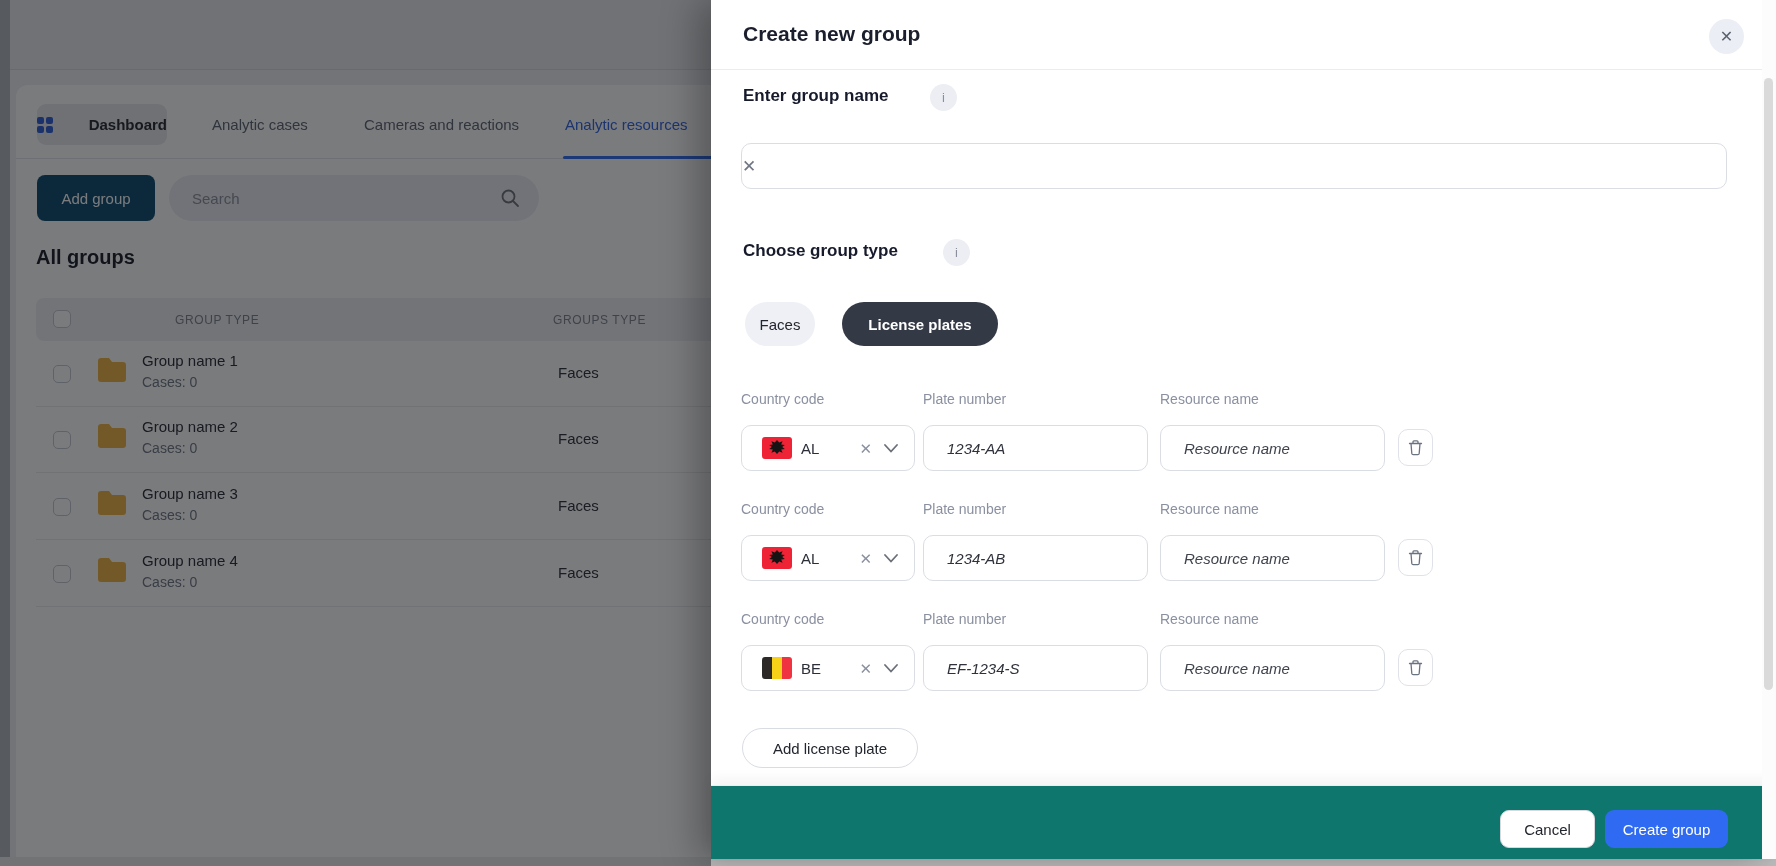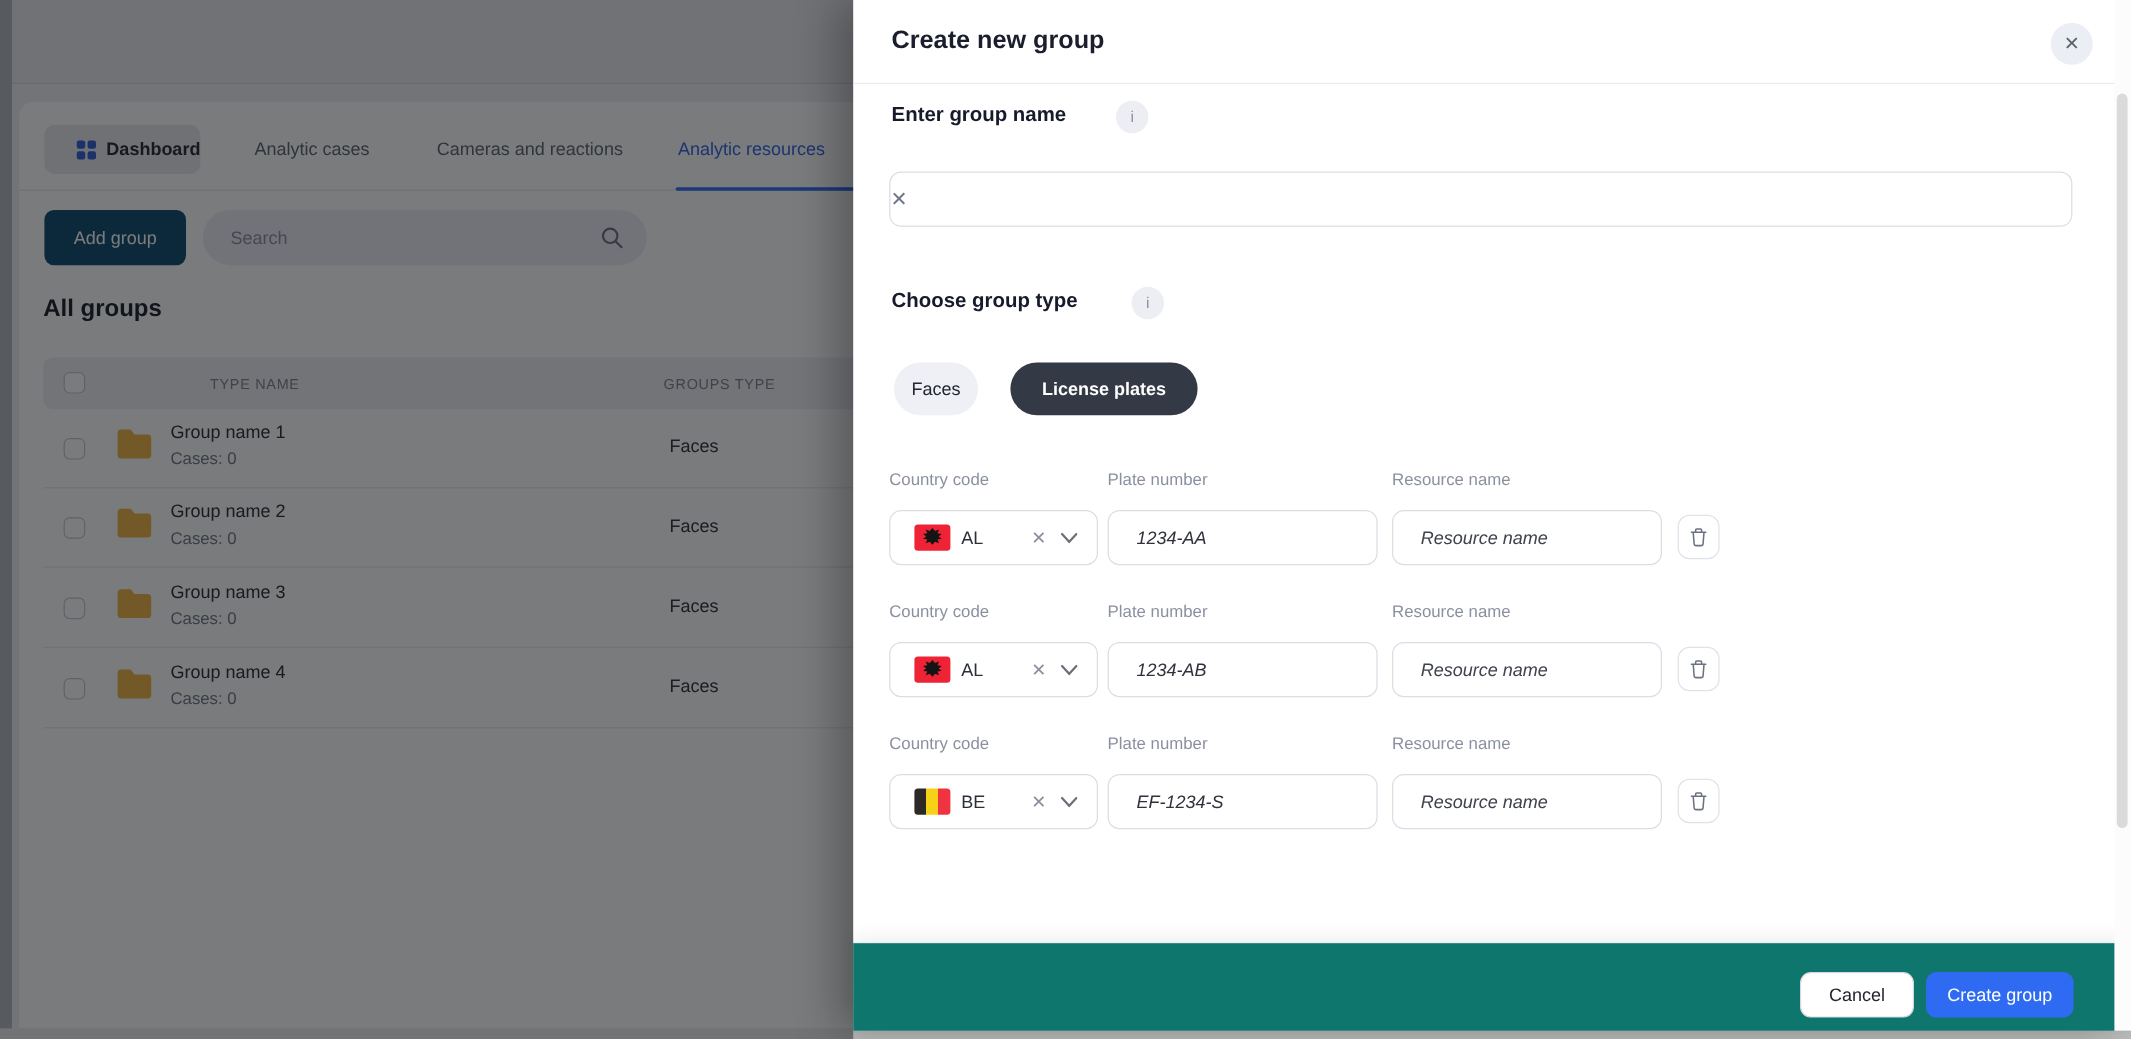--- a/index.html
+++ b/index.html
@@ -12,21 +12,21 @@
   .side-sliver { position:absolute; left:0; top:0; width:10px; height:866px; background:#b2b5bb; }
   .topbar { position:absolute; left:10px; top:0; width:1766px; height:70px; background:#e9eaee; border-bottom:1px solid #d8dade; }
   .cam-item { position:absolute; left:668px; top:14px; width:140px; text-align:center; }
   .cam-icon { position:relative; display:inline-block; width:34px; height:16px; }
   .cam-body { position:absolute; left:0; top:2px; width:20px; height:13px; background:#3c4250; border-radius:4px; }
   .cam-lens { position:absolute; left:23px; top:3px; width:11px; height:11px; background:#3c4250; border-radius:50%; }
   .cam-label { margin-top:3px; font-size:13px; color:#3c4250; }
 
   .card { position:absolute; left:16px; top:85px; width:1760px; height:772px; background:#ffffff; border-radius:12px 0 0 0; }
 
-  .tab-pill { position:absolute; left:37px; top:104px; width:130px; height:41px; background:#e7e8ed; border-radius:9px; display:flex; align-items:center; justify-content:flex-end; gap:9px; }
+  .tab-pill { position:absolute; left:37px; top:104px; width:130px; height:41px; background:#e7e8ed; border-radius:9px; display:flex; align-items:center; justify-content:space-between; gap:9px; }
   .tab-pill .lbl { font-size:15px; font-weight:700; color:#23262e; }
   .grid-icon { width:16px; height:16px; display:grid; grid-template-columns:7px 7px; grid-template-rows:7px 7px; gap:2px; }
   .grid-icon i { background:#2e5bd6; border-radius:2px; }
   .tab { position:absolute; top:116px; font-size:15px; color:#5c6270; white-space:nowrap; }
   .tab.t2 { left:212px; } .tab.t3 { left:364px; }
   .tab.t4 { left:565px; color:#2f62e0; font-weight:400; }
   .tabs-divider { position:absolute; left:16px; top:158px; width:1760px; height:1px; background:#e4e5ea; }
   .tab-underline { position:absolute; left:563px; top:156px; width:155px; height:3px; background:#2e6bf2; border-radius:2px; }
 
   .add-group-btn { position:absolute; left:37px; top:175px; width:118px; height:46px; background:#0c4a6e; color:#fff; font-size:15px; border:none; border-radius:8px; display:flex; align-items:center; justify-content:center; }
@@ -138,21 +138,21 @@
       <svg class="mag-icon" viewBox="0 0 20 20">
         <circle cx="8.5" cy="8.5" r="6" fill="none" stroke="#6b7078" stroke-width="1.8"></circle>
         <line x1="13" y1="13" x2="18" y2="18" stroke="#6b7078" stroke-width="1.8" stroke-linecap="round"></line>
       </svg>
     </div>
 
     <div class="all-groups">All groups</div>
 
     <div class="thead">
       <div class="chk"></div>
-      <div class="thlabel c1">TYPE NAME</div>
+      <div class="thlabel c1">GROUP TYPE</div>
       <div class="thlabel c2">GROUPS TYPE</div>
     </div>
 
     <div class="trow" style="top:341px">
       <div class="chk"></div>
       <svg class="folder-icon" viewBox="0 0 32 28">
           <path d="M2 6 a3 3 0 0 1 3-3 h8 l3 4 h11 a3 3 0 0 1 3 3 v14 a3 3 0 0 1-3 3 H5 a3 3 0 0 1-3-3 Z" fill="#f0b441"></path>
         </svg>
       <div class="gname">Group name 1</div>
       <div class="gcases">Cases: 0</div>
@@ -282,20 +282,21 @@
         </svg>
     </div>
     <input class="fbox plate-input" style="left: 212px; top: 645px; width: 225px;" value="EF-1234-S">
     <input class="fbox resource-input" style="left: 449px; top: 645px; width: 225px;" placeholder="Resource name">
     <button class="trash-btn" style="left:687px; top:649px;">
       <svg width="15" height="17" viewBox="0 0 15 17">
           <path d="M1.5 4.5 h12 M5 4.5 V2.8 a1 1 0 0 1 1-1 h3 a1 1 0 0 1 1 1 V4.5 M3 4.5 l0.8 10 a1.4 1.4 0 0 0 1.4 1.2 h4.6 a1.4 1.4 0 0 0 1.4-1.2 l0.8-10" fill="none" stroke="#6b7280" stroke-width="1.3" stroke-linecap="round"></path>
         </svg>
     </button>
 
+    <button class="add-plate-btn">Add license plate</button>
 
     <div class="modal-footer">
       <button class="cancel-btn">Cancel</button>
       <button class="create-btn">Create group</button>
     </div>
 
     <div class="v-scrollbar">
       <div class="v-thumb"></div>
     </div>
   </div>

